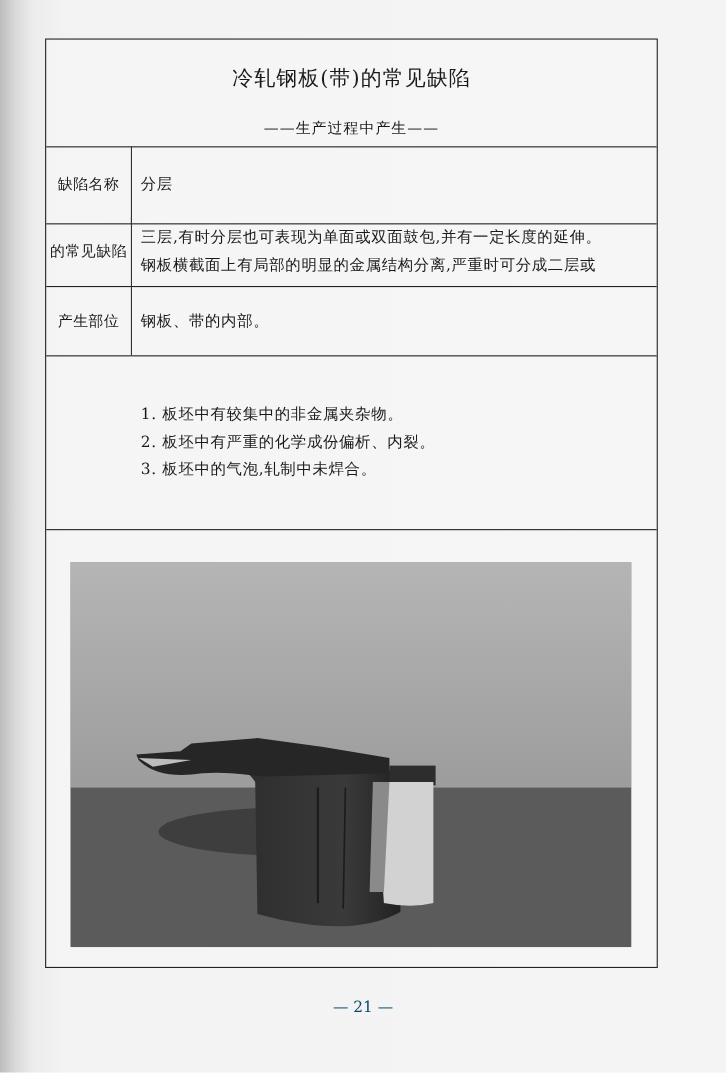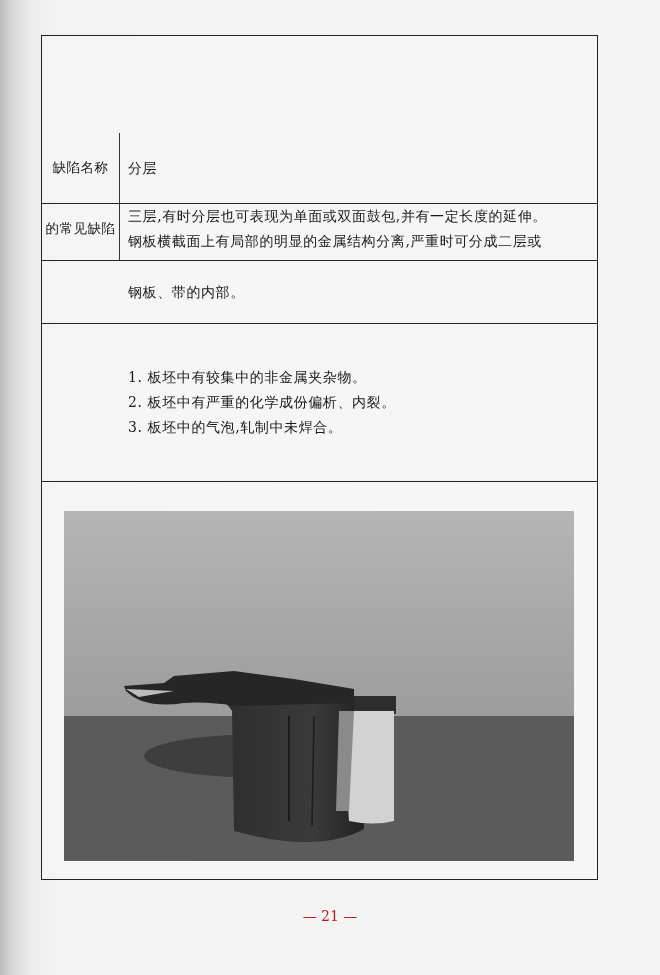--- a/index.html
+++ b/index.html
@@ -31,44 +31,49 @@
     .r1 { top: 97px; height: 71px; }
     .r2 { top: 161px; height: 64px; }
     .r3 { top: 225px; height: 63px; }
     .r4 { top: 288px; height: 158px; }
     .photo {
       position: absolute; left: 22px; top: 475px; width: 510px; height: 350px;
       background: #9a9a9a; overflow: hidden;
     }
     .photo svg { display: block; }
     .page-number {
-      position: absolute; top: 908px; width: 100%; text-align: center; font-size: 14px; color: #b91c1c;
+      position: absolute; top: 908px; width: 100%; text-align: center; font-size: 14px; color: #0c4a6e;
     }
   </style>
 </head>
 <body>
 
 <div class="sheet">
+  <div class="header">
+    <div class="title">冷轧钢板(带)的常见缺陷</div>
+    <div class="subtitle">——生产过程中产生——</div>
+  </div>
 
   <div class="row r1">
     <div class="label">缺陷名称</div>
     <div class="value">
       <span>分层</span>
     </div>
   </div>
 
   <div class="row r2">
     <div class="label">的常见缺陷</div>
     <div class="value">
       <span>三层,有时分层也可表现为单面或双面鼓包,并有一定长度的延伸。</span>
       <span>钢板横截面上有局部的明显的金属结构分离,严重时可分成二层或</span>
     </div>
   </div>
 
   <div class="row r3">
+    <div class="label">产生部位</div>
     <div class="value">
       <span>钢板、带的内部。</span>
     </div>
   </div>
 
   <div class="row r4">
     <div class="value">
       <span>1. 板坯中有较集中的非金属夹杂物。</span>
       <span>2. 板坯中有严重的化学成份偏析、内裂。</span>
       <span>3. 板坯中的气泡,轧制中未焊合。</span>

